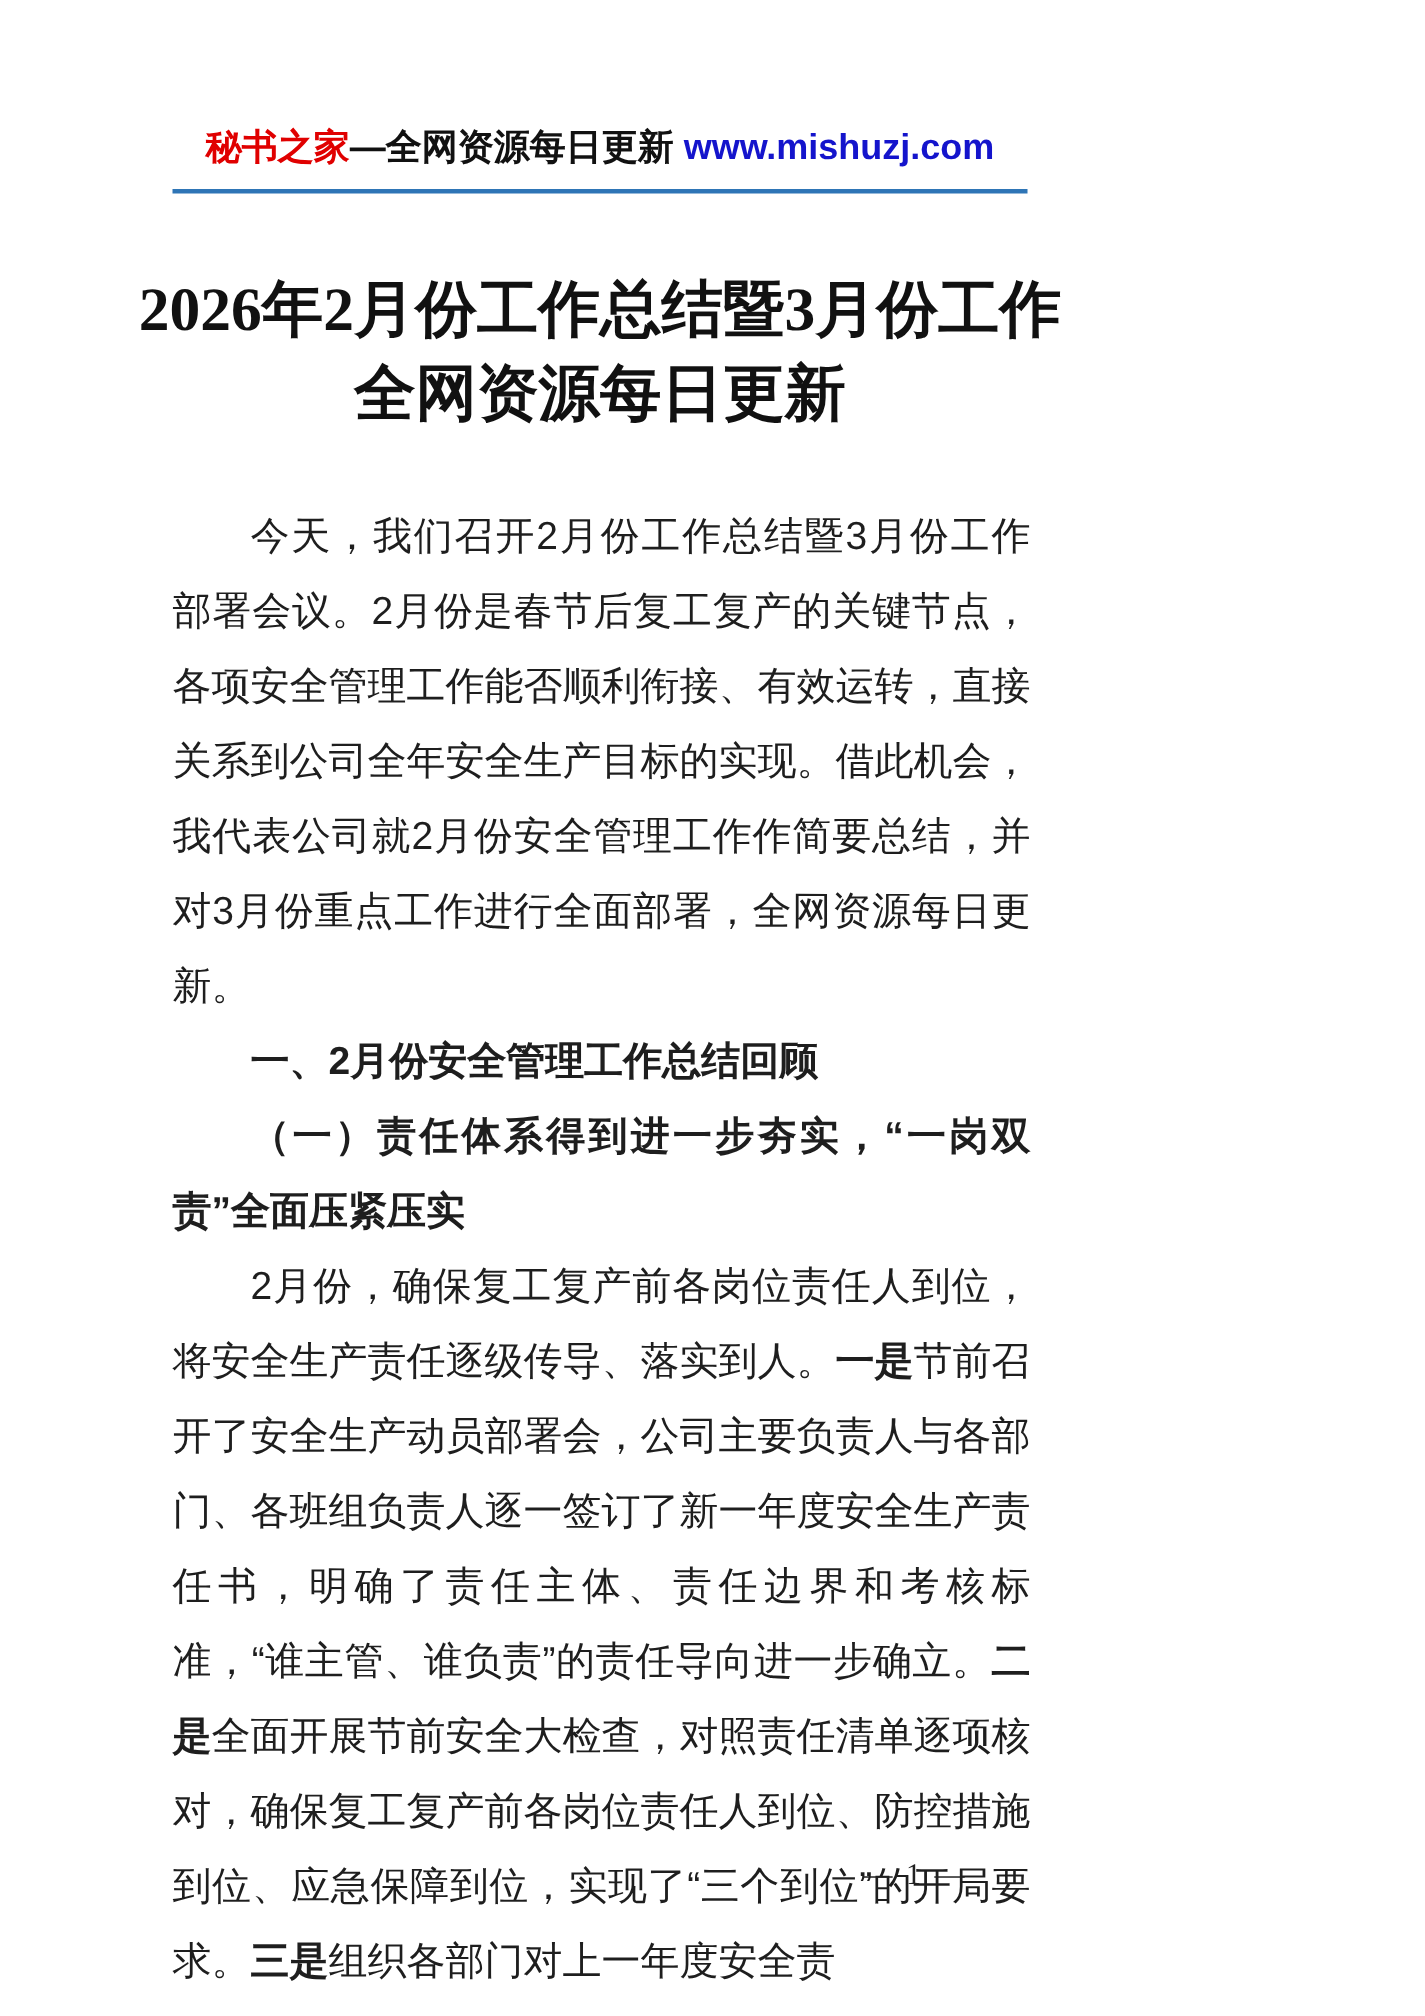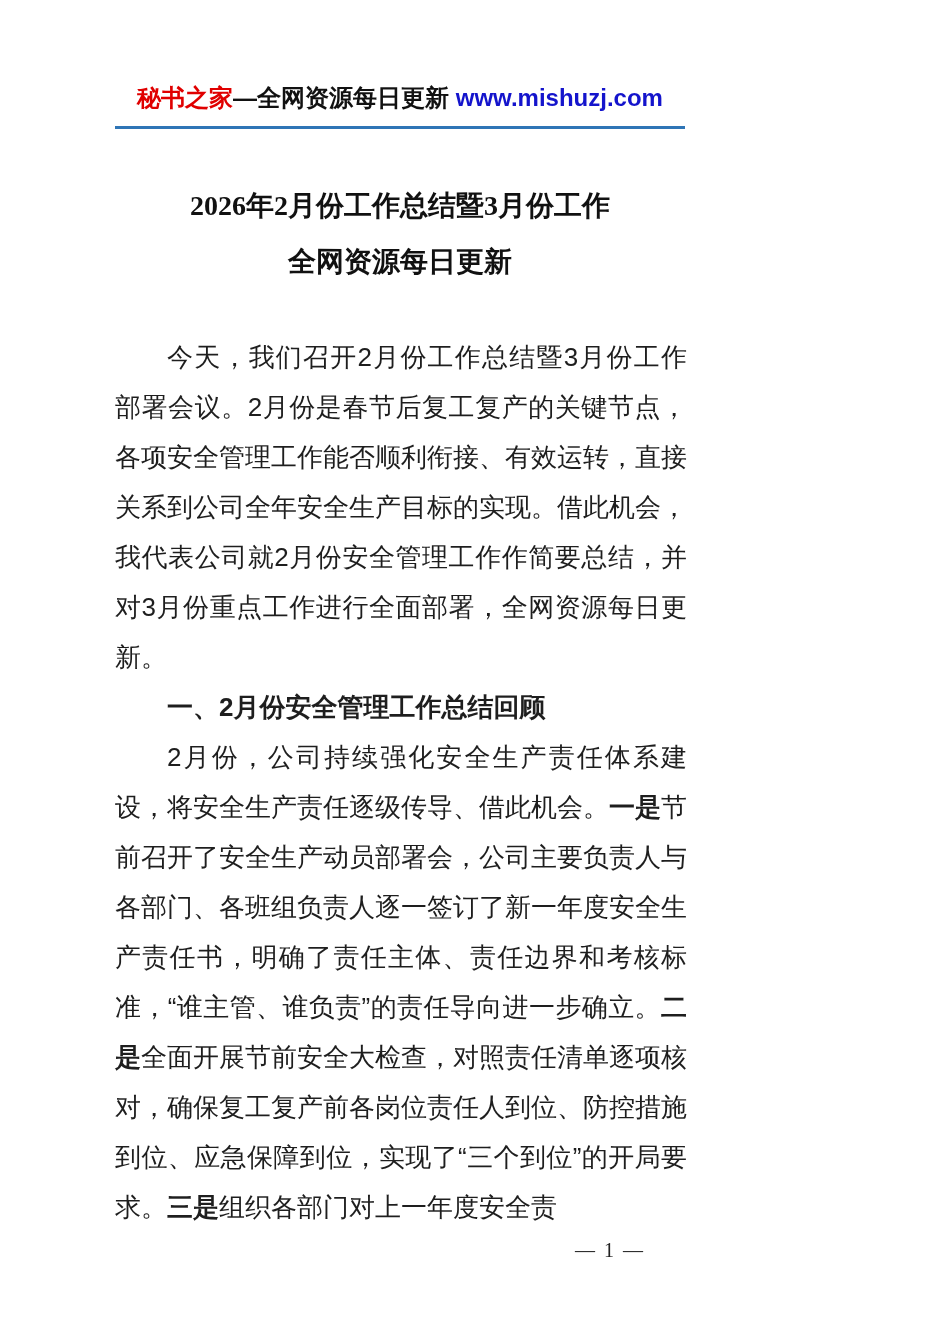--- a/index.html
+++ b/index.html
@@ -38,21 +38,21 @@
     height: 3px;
   }
   .doc-title {
     position: absolute;
     top: 178px;
     left: 75px;
     right: 75px;
     margin: 0;
     text-align: center;
     font-family: "Liberation Serif", serif;
-    font-size: 28px;
+    font-size: 41px;
     font-weight: 600;
     line-height: 56px;
     color: #111111;
   }
   .doc-title .title-line { display: block; }
   .doc-body {
     position: absolute;
     top: 332px;
     left: 115px;
     right: 113px;
@@ -86,18 +86,19 @@
   <div class="header-rule" style="background: rgb(46, 117, 182);"></div>
 
   <h1 class="doc-title">
     <span class="title-line">2026年2月份工作总结暨3月份工作</span>
     <span class="title-line">全网资源每日更新</span>
   </h1>
 
   <div class="doc-body">
       <p class="para indent"><span>今天，我们召开2月份工作总结暨3月份工作部署会议。2月份是春节后复工复产的关键节点，各项安全管理工作能否顺利衔接、有效运转，直接关系到公司全年安全生产目标的实现。借此机会，我代表公司就2月份安全管理工作作简要总结，并对3月份重点工作进行全面部署，全网资源每日更新。</span></p>
       <p class="para heading indent"><span class="run-bold">一、2月份安全管理工作总结回顾</span></p>
-      <p class="para indent"><span>2月份，公司持续强化安全生产责任体系建设，将安全生产责任逐级传导、借此机会。</span><span class="run-bold">一是</span><span>节前召开了安全生产动员部署会，公司主要负责人与各部门、各班组负责人逐一签订了新一年度安全生产责任书，明确了责任主体、责任边界和考核标准，“谁主管、谁负责”的责任导向进一步确立。</span><span class="run-bold">二是</span><span>全面开展节前安全大检查，对照责任清单逐项核对，确保复工复产前各岗位责任人到位、防控措施到位、应急保障到位，实现了“三个到位”的开局要求。</span><span class="run-bold">三是</span><span>组织各部门对上一年度安全责</span></p>
+      <p class="para heading indent"><span class="run-bold">（一）责任体系得到进一步夯实，“一岗双责”全面压紧压实</span></p>
+      <p class="para indent"><span>2月份，确保复工复产前各岗位责任人到位，将安全生产责任逐级传导、落实到人。</span><span class="run-bold">一是</span><span>节前召开了安全生产动员部署会，公司主要负责人与各部门、各班组负责人逐一签订了新一年度安全生产责任书，明确了责任主体、责任边界和考核标准，“谁主管、谁负责”的责任导向进一步确立。</span><span class="run-bold">二是</span><span>全面开展节前安全大检查，对照责任清单逐项核对，确保复工复产前各岗位责任人到位、防控措施到位、应急保障到位，实现了“三个到位”的开局要求。</span><span class="run-bold">三是</span><span>组织各部门对上一年度安全责</span></p>
     </div>
 
   <div class="page-number">— 1 —</div>
 
 </div>
 
 </body></html>

